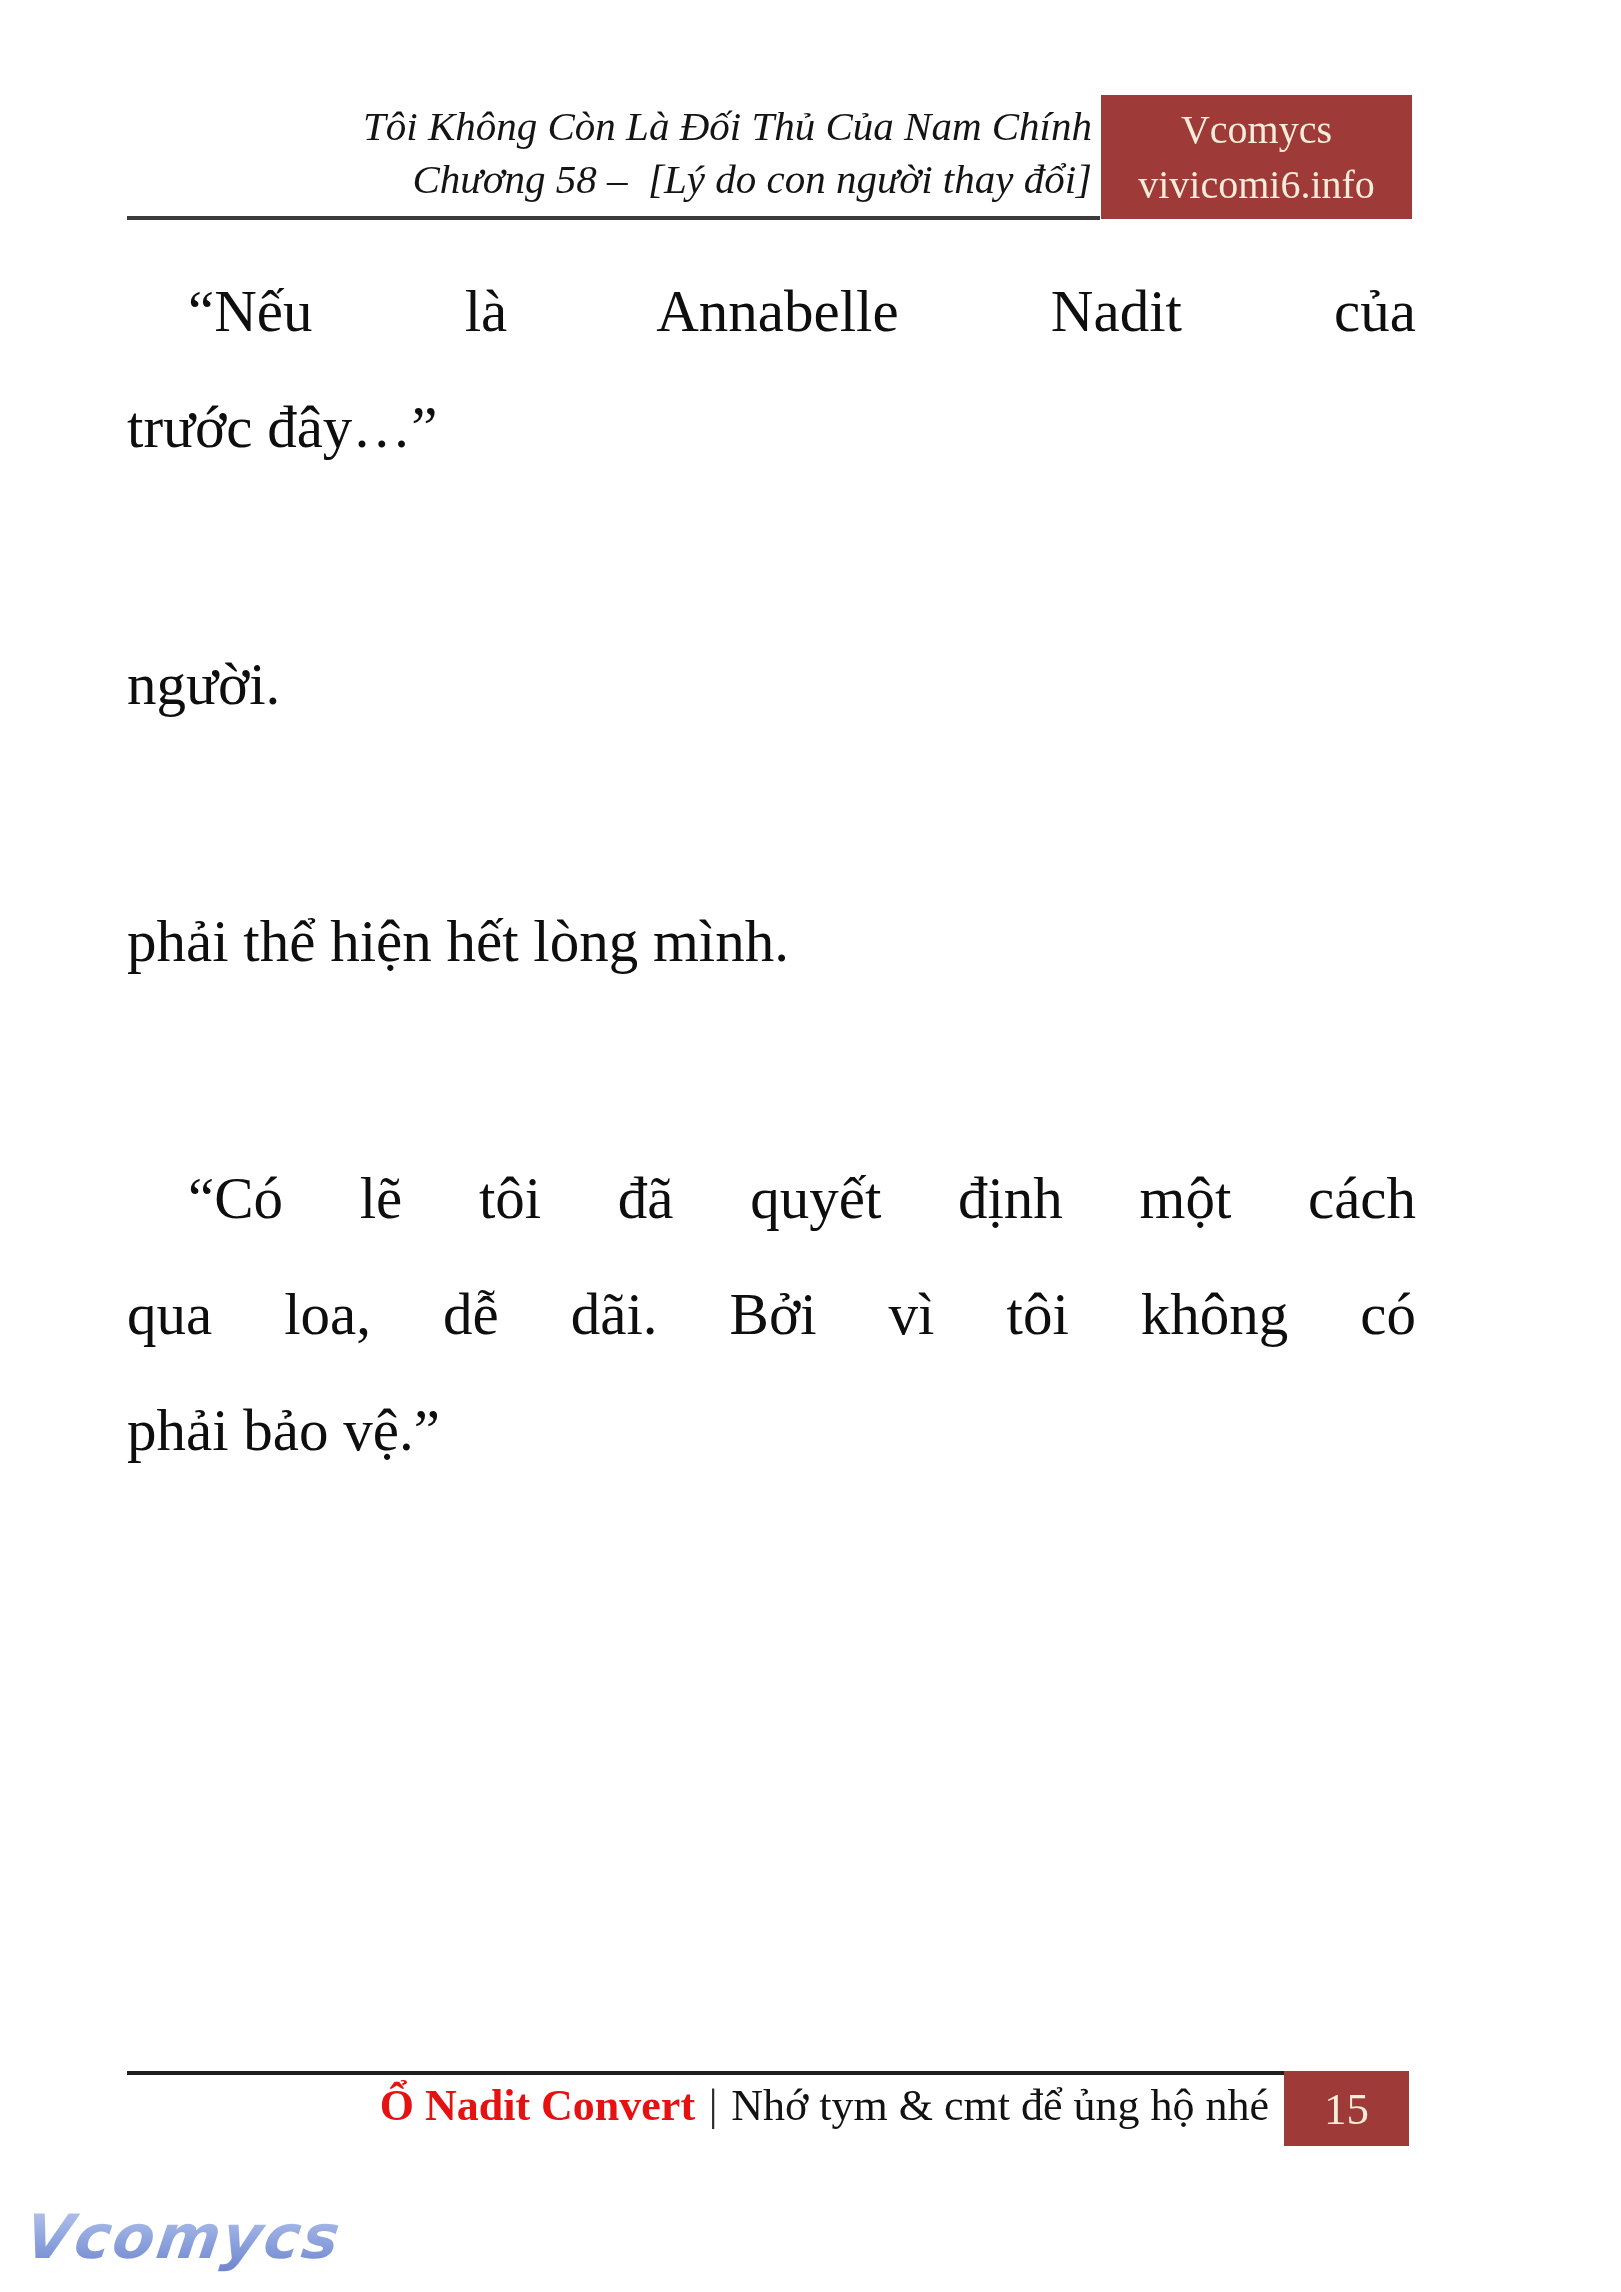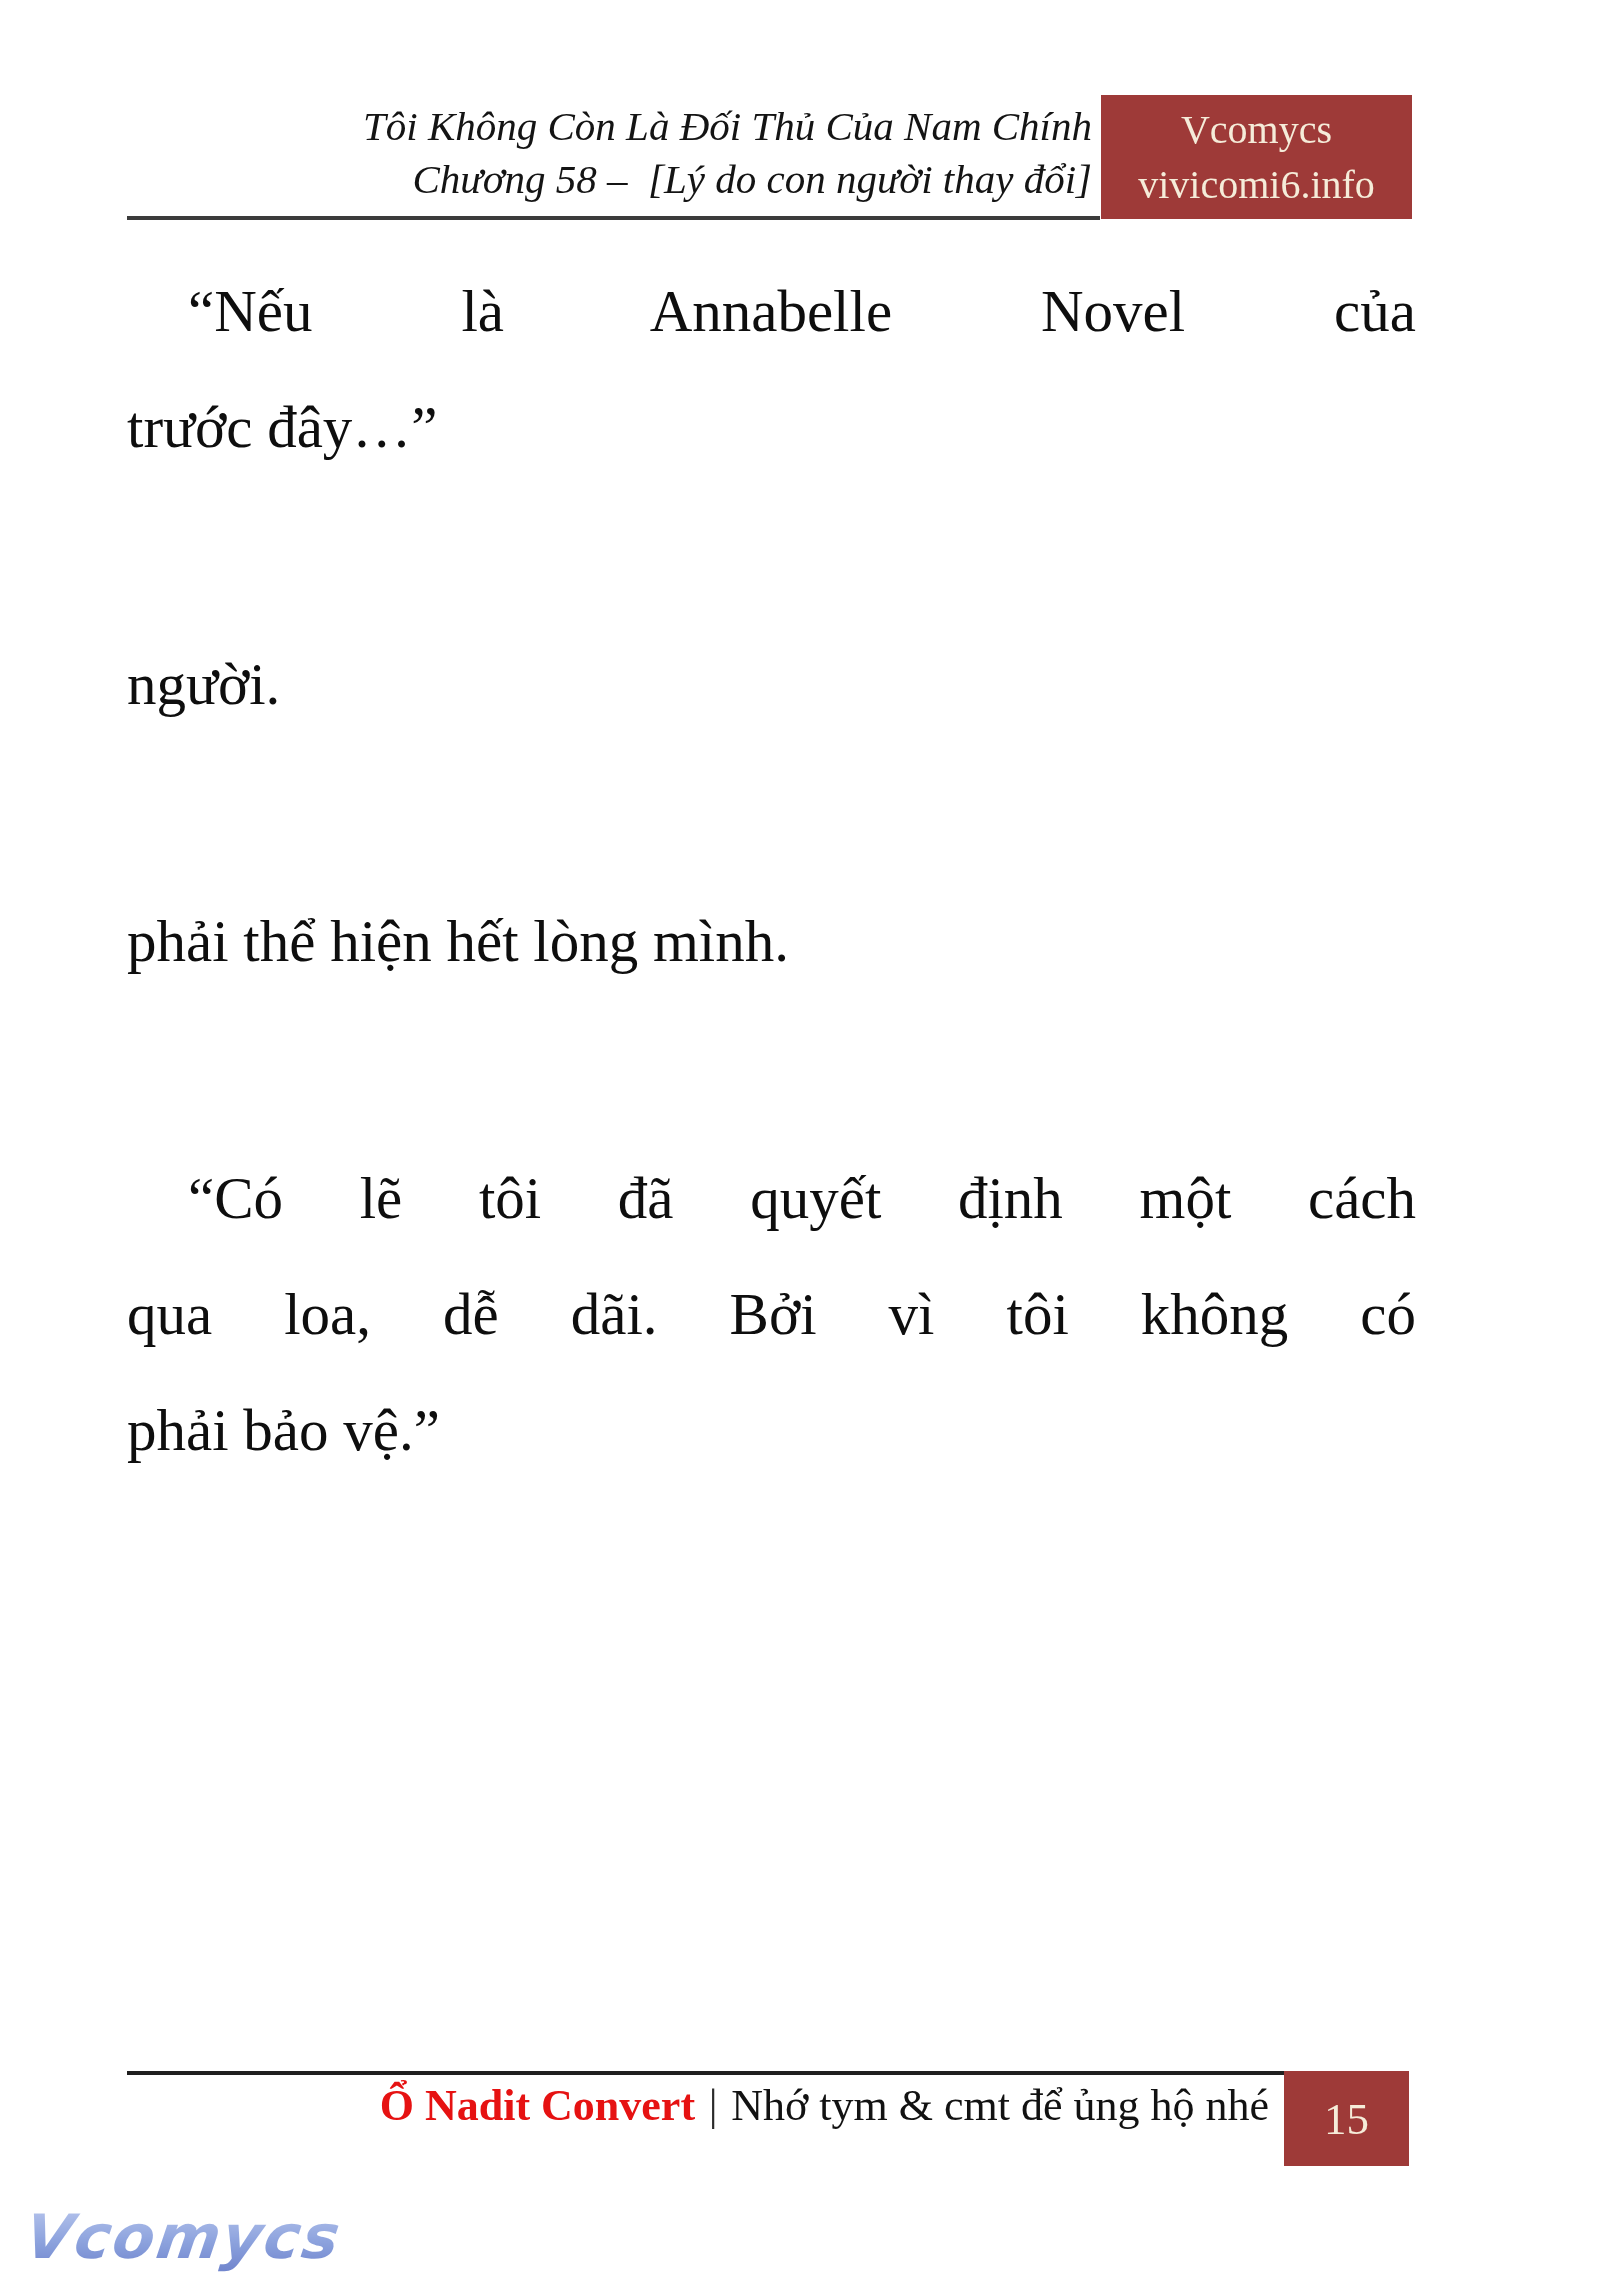--- a/index.html
+++ b/index.html
@@ -48,21 +48,21 @@
     position:absolute;left:127px;top:2071px;width:1157px;height:3.9px;
     background:#1f1f1f;
   }
   .footer-text{
     position:absolute;top:2080px;right:352px;
     font-size:44px;white-space:pre;color:#121212;
   }
   .footer-brand{color:var(--footer-red);font-weight:bold;}
   .footer-sep{font-weight:normal;color:#2a2a2a;padding:0 13.7px;}
   .footer-box{
-    position:absolute;left:1284px;top:2071px;width:125px;height:95px;
+    position:absolute;left:1284px;top:2071px;width:125px;height:75px;
     background:var(--maroon);color:var(--cream);
     display:flex;align-items:center;justify-content:center;
     font-size:45px;
   }
   
   .watermark{
     position:absolute;left:25.5px;top:2201px;
     font-family:"DejaVu Sans", sans-serif;
     font-style:italic;font-weight:bold;
     font-size:61px;letter-spacing:2px;
@@ -83,21 +83,21 @@
 
   <div class="brand-box">
     <div>Vcomycs</div>
     <div>vivicomi6.info</div>
   </div>
 
   <div class="header-rule"></div>
 
   <div class="body-text">
       <div class="paragraph">
-        <div class="line indent">“Nếu là Annabelle Novel của</div>
+        <div class="line indent">“Nếu là Annabelle Nadit của</div>
         <div class="line last">trước đây…”</div>
       </div>
       <div class="paragraph">
         <div class="line last">người.</div>
       </div>
       <div class="paragraph">
         <div class="line last">phải thể hiện hết lòng mình.</div>
       </div>
       <div class="paragraph">
         <div class="line indent">“Có lẽ tôi đã quyết định một cách</div>

